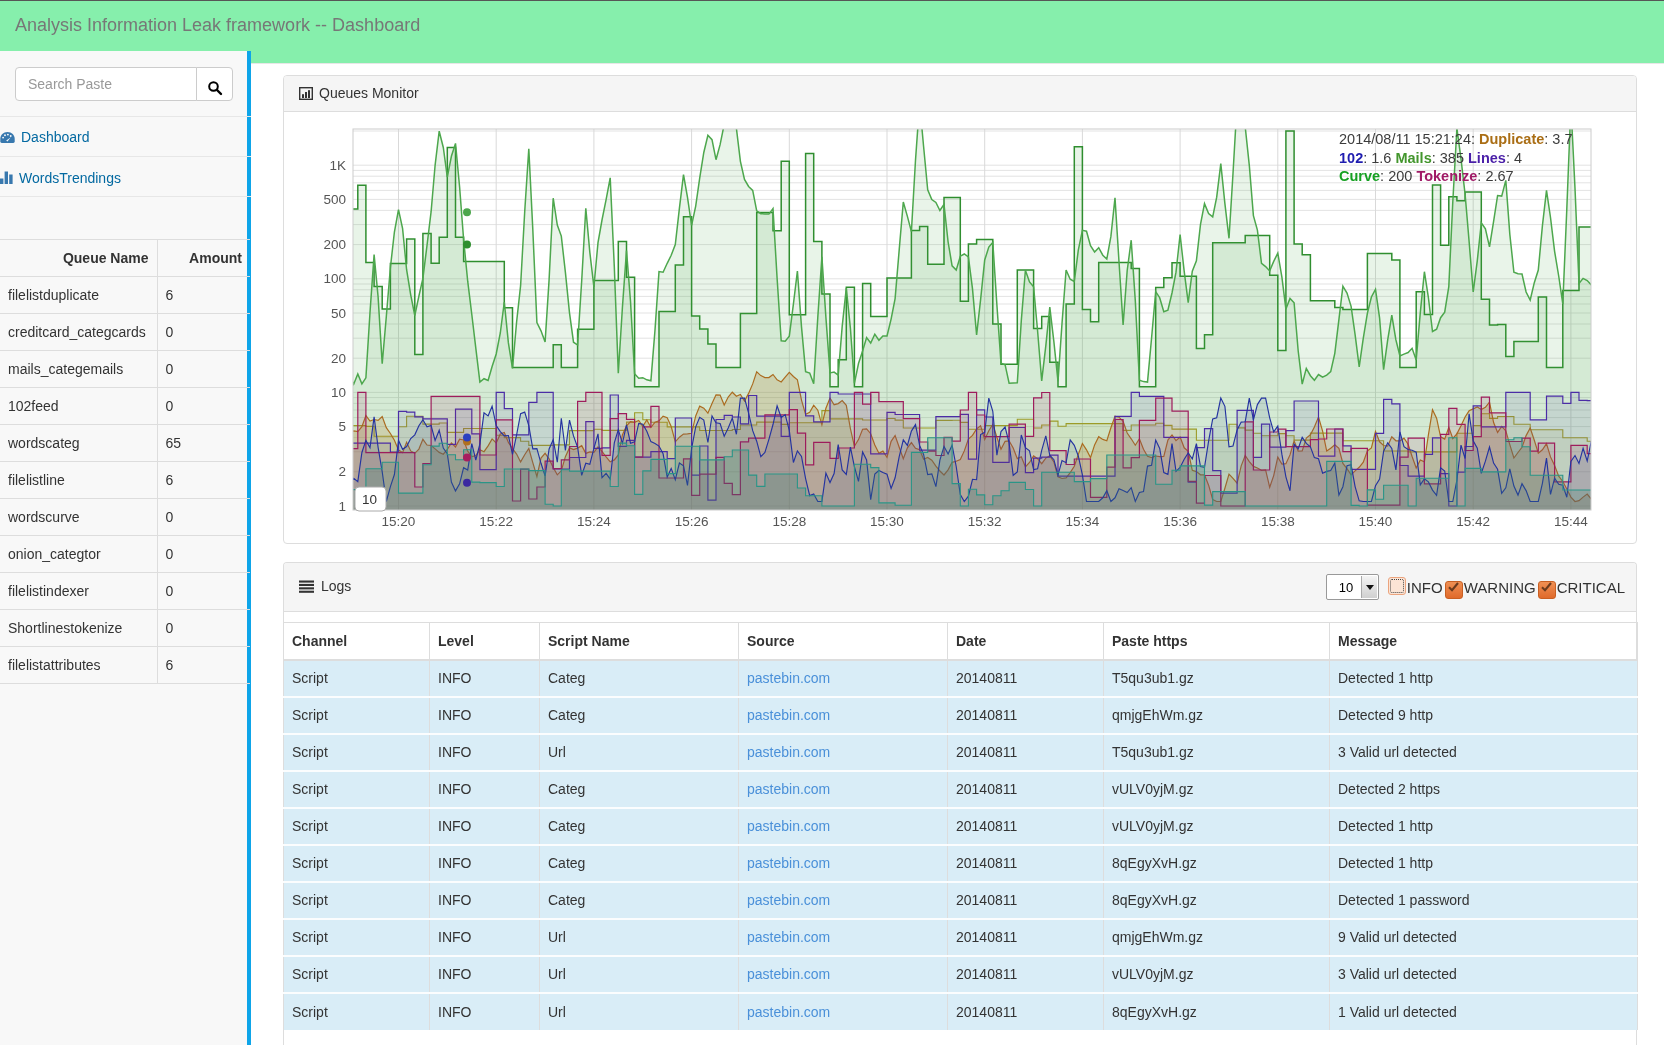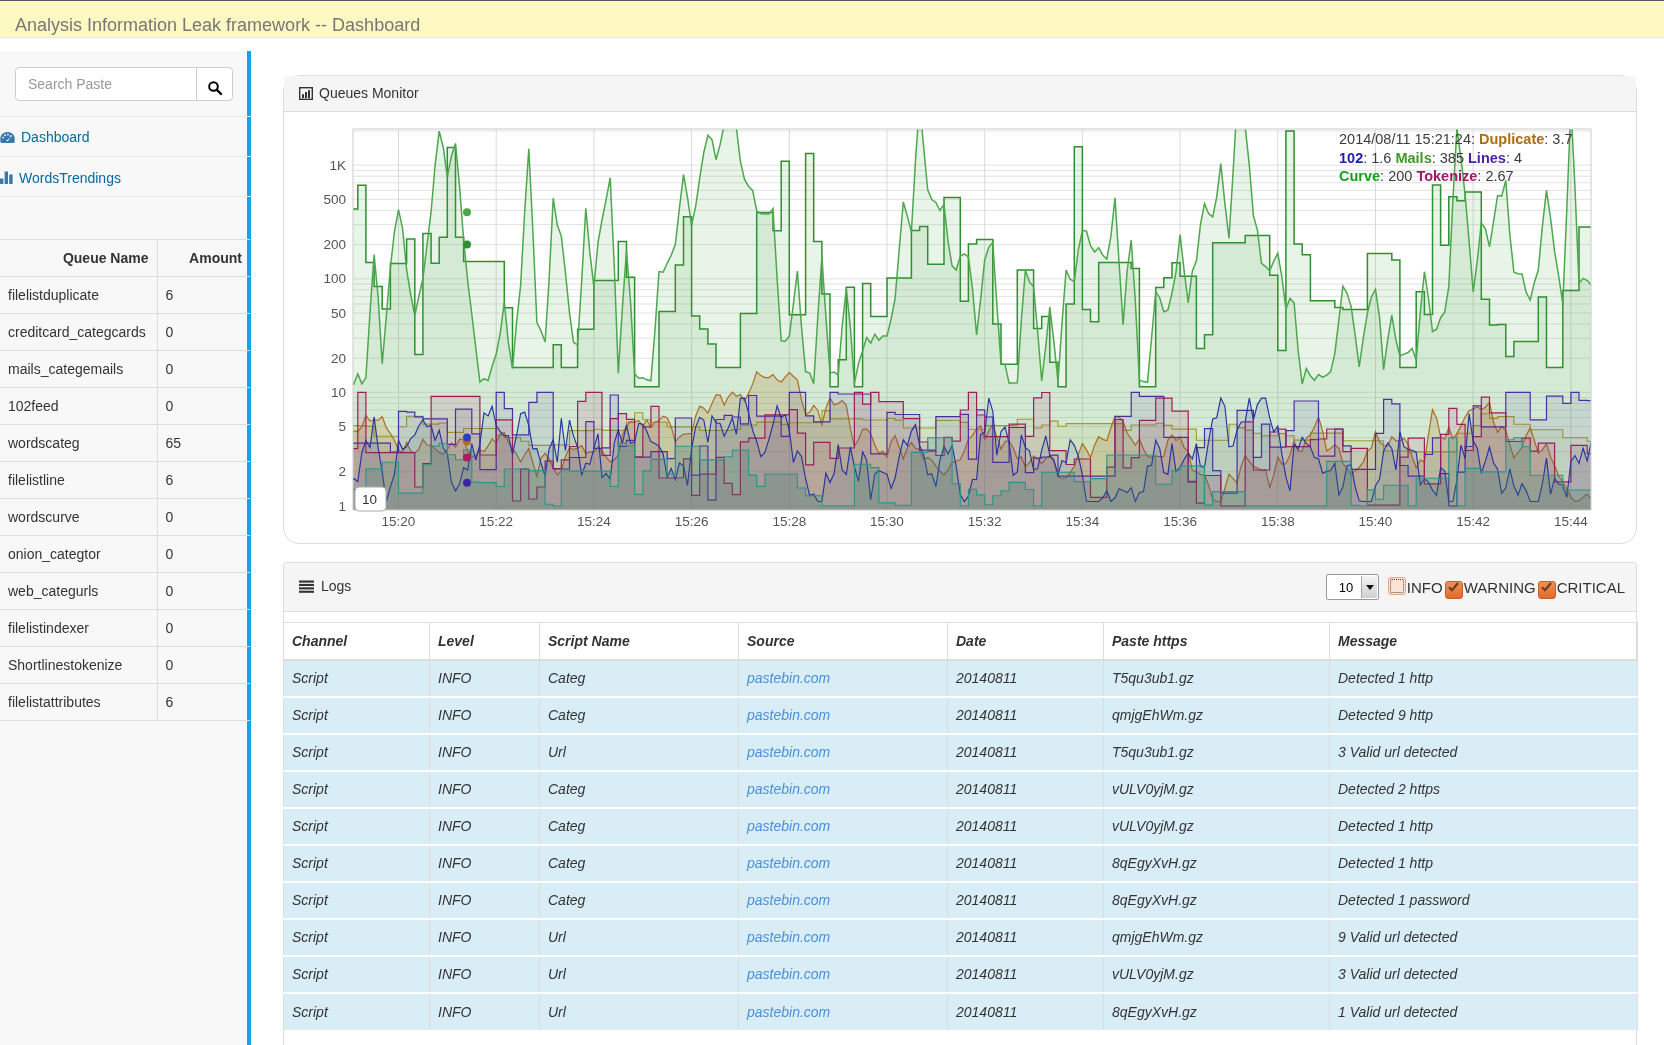--- a/index.html
+++ b/index.html
@@ -1,51 +1,51 @@
 <!DOCTYPE html>
 <html><head><meta charset="utf-8"><title>Analysis Information Leak framework -- Dashboard</title>
 <style>
 * { margin:0; padding:0; box-sizing:border-box; }
 body { font-family:"Liberation Sans", sans-serif; font-size:14px; color:#333; background:#fff; width:1664px; height:1045px; overflow:hidden; position:relative; }
-.navbar { position:absolute; left:0; top:0; width:1664px; height:38px; background:#fef9c3; border-bottom:1px solid #e7e7e7; border-top:1px solid #565656; }
+.navbar { position:absolute; left:0; top:0; width:1664px; height:64px; background:#86efac; border-bottom:1px solid #e7e7e7; border-top:1px solid #565656; }
 .navbar .brand { position:absolute; left:15px; top:14px; font-size:18px; color:#777; }
 .sidebar { position:absolute; left:0; top:51px; width:251px; height:994px; background:#f8f8f8; border-right:4px solid #0ea5e9; }
 .sg { position:absolute; left:15px; top:16px; width:218px; height:34px; }
 .sg input { position:absolute; left:0; top:0; width:182px; height:34px; border:1px solid #ccc; border-radius:4px 0 0 4px; padding:6px 12px; font-size:14px; font-family:"Liberation Sans",sans-serif; color:#555; background:#fff; outline:none; }
 .sg input::placeholder { color:#999; opacity:1; }
 .sg .btn { position:absolute; left:181px; top:0; width:37px; height:34px; border:1px solid #ccc; border-radius:0 4px 4px 0; background:#fff; text-align:center; line-height:30px; }
 .sg .btn svg { vertical-align:middle; margin-top:8px; }
 .sdiv { position:absolute; left:0; width:251px; height:0; border-top:1px solid #e7e7e7; }
 .slink { position:absolute; left:0; font-size:14px; color:#0369a1; }
 .slink svg { vertical-align:-1px; margin-right:6px; }
 .qtable { position:absolute; left:0; top:188px; width:250px; border-collapse:collapse; table-layout:fixed; }
 .qtable th, .qtable td { border:1px solid #ddd; border-left:none; padding:8px 8px; font-size:14px; height:37px; }
 .qtable th { font-weight:bold; text-align:right; }
 .qtable td:last-child, .qtable th:last-child { border-right:none; }
 .panel { position:absolute; background:#fff; border:1px solid #ddd; border-radius:4px; }
 .phead { background:#f5f5f5; border-bottom:1px solid #ddd; border-radius:3px 3px 0 0; color:#333; }
-#qpanel { left:283px; top:75px; width:1354px; height:469px;border-radius:16px; }
+#qpanel { left:283px; top:75px; width:1354px; height:469px; }
 #qpanel .phead { height:36px; padding:9px 15px; font-size:14px; }
 #qpanel .phead svg { vertical-align:-2px; margin-right:6px; }
 #lpanel { left:283px; top:562px; width:1354px; height:520px; border-bottom:none; }
 #lpanel .phead { height:49px; padding:15px 15px; font-size:14px; position:relative; }
 #lpanel .phead svg.licon { vertical-align:-2px; margin-right:7px; }
 .chart { position:absolute; left:0px; top:36px; }
 .lctrl { position:absolute; right:11px; top:11px; height:28px; }
 .sel { display:inline-block; position:relative; width:53px; height:26px; background:#fff; border:1px solid #999; border-radius:2px; vertical-align:middle; margin-right:9px; }
 .sel .txt { position:absolute; left:12px; top:5px; font-size:13px; color:#000; }
 .sel .arr { position:absolute; right:1px; top:1px; bottom:1px; width:16px; background:linear-gradient(#f4f4f4,#d0d0d0); border-left:1px solid #aaa; }
 .sel .arr:after { content:""; position:absolute; left:4px; top:9px; border-left:4px solid transparent; border-right:4px solid transparent; border-top:5px solid #111; }
 .cb { display:inline-block; width:18px; height:18px; border-radius:3px; vertical-align:-4px; margin-right:1px; }
 .cb.un { background:#fbe4d5; border:1px solid #eba47e; position:relative; }
 .cb.un:after { content:""; position:absolute; left:1px; top:1px; right:1px; bottom:1px; border:1px dotted #444; border-radius:2px; }
 .cb.ck { background:linear-gradient(#ef9054,#e06a2b); border:1px solid #c95f22; text-align:center; }
 .cb.ck svg { vertical-align:3px; }
 .cblabel { font-size:15px; color:#333; margin-right:2px; vertical-align:middle; letter-spacing:0; }
-.ltable { position:absolute; left:-1px; top:59px; width:1354px; border-collapse:collapse; table-layout:fixed;font-style:italic; }
+.ltable { position:absolute; left:-1px; top:59px; width:1354px; border-collapse:collapse; table-layout:fixed; }
 .ltable th, .ltable td { border:1px solid #ddd; padding:8px 8px; font-size:14px; height:37px; text-align:left; }
 .ltable th { font-weight:bold; border-bottom-width:2px; }
 .ltable td { background:#d9edf7; border-top:2px solid #fbfdfe; border-bottom:none; }
 .ltable tbody tr:first-child td { border-top:1px solid #ddd; }
 .lnk { color:#4a90d9; }
 </style></head>
 <body>
 <div class="navbar">
     <div class="brand">Analysis Information Leak framework -- Dashboard</div>
   </div>
@@ -108,24 +108,20 @@
 <tr>
           <td>filelistline</td>
           <td>6</td>
         </tr>
 <tr>
           <td>wordscurve</td>
           <td>0</td>
         </tr>
 <tr>
           <td>onion_categtor</td>
-          <td>0</td>
-        </tr>
-<tr>
-          <td>web_categurls</td>
           <td>0</td>
         </tr>
 <tr>
           <td>filelistindexer</td>
           <td>0</td>
         </tr>
 <tr>
           <td>Shortlinestokenize</td>
           <td>0</td>
         </tr>

